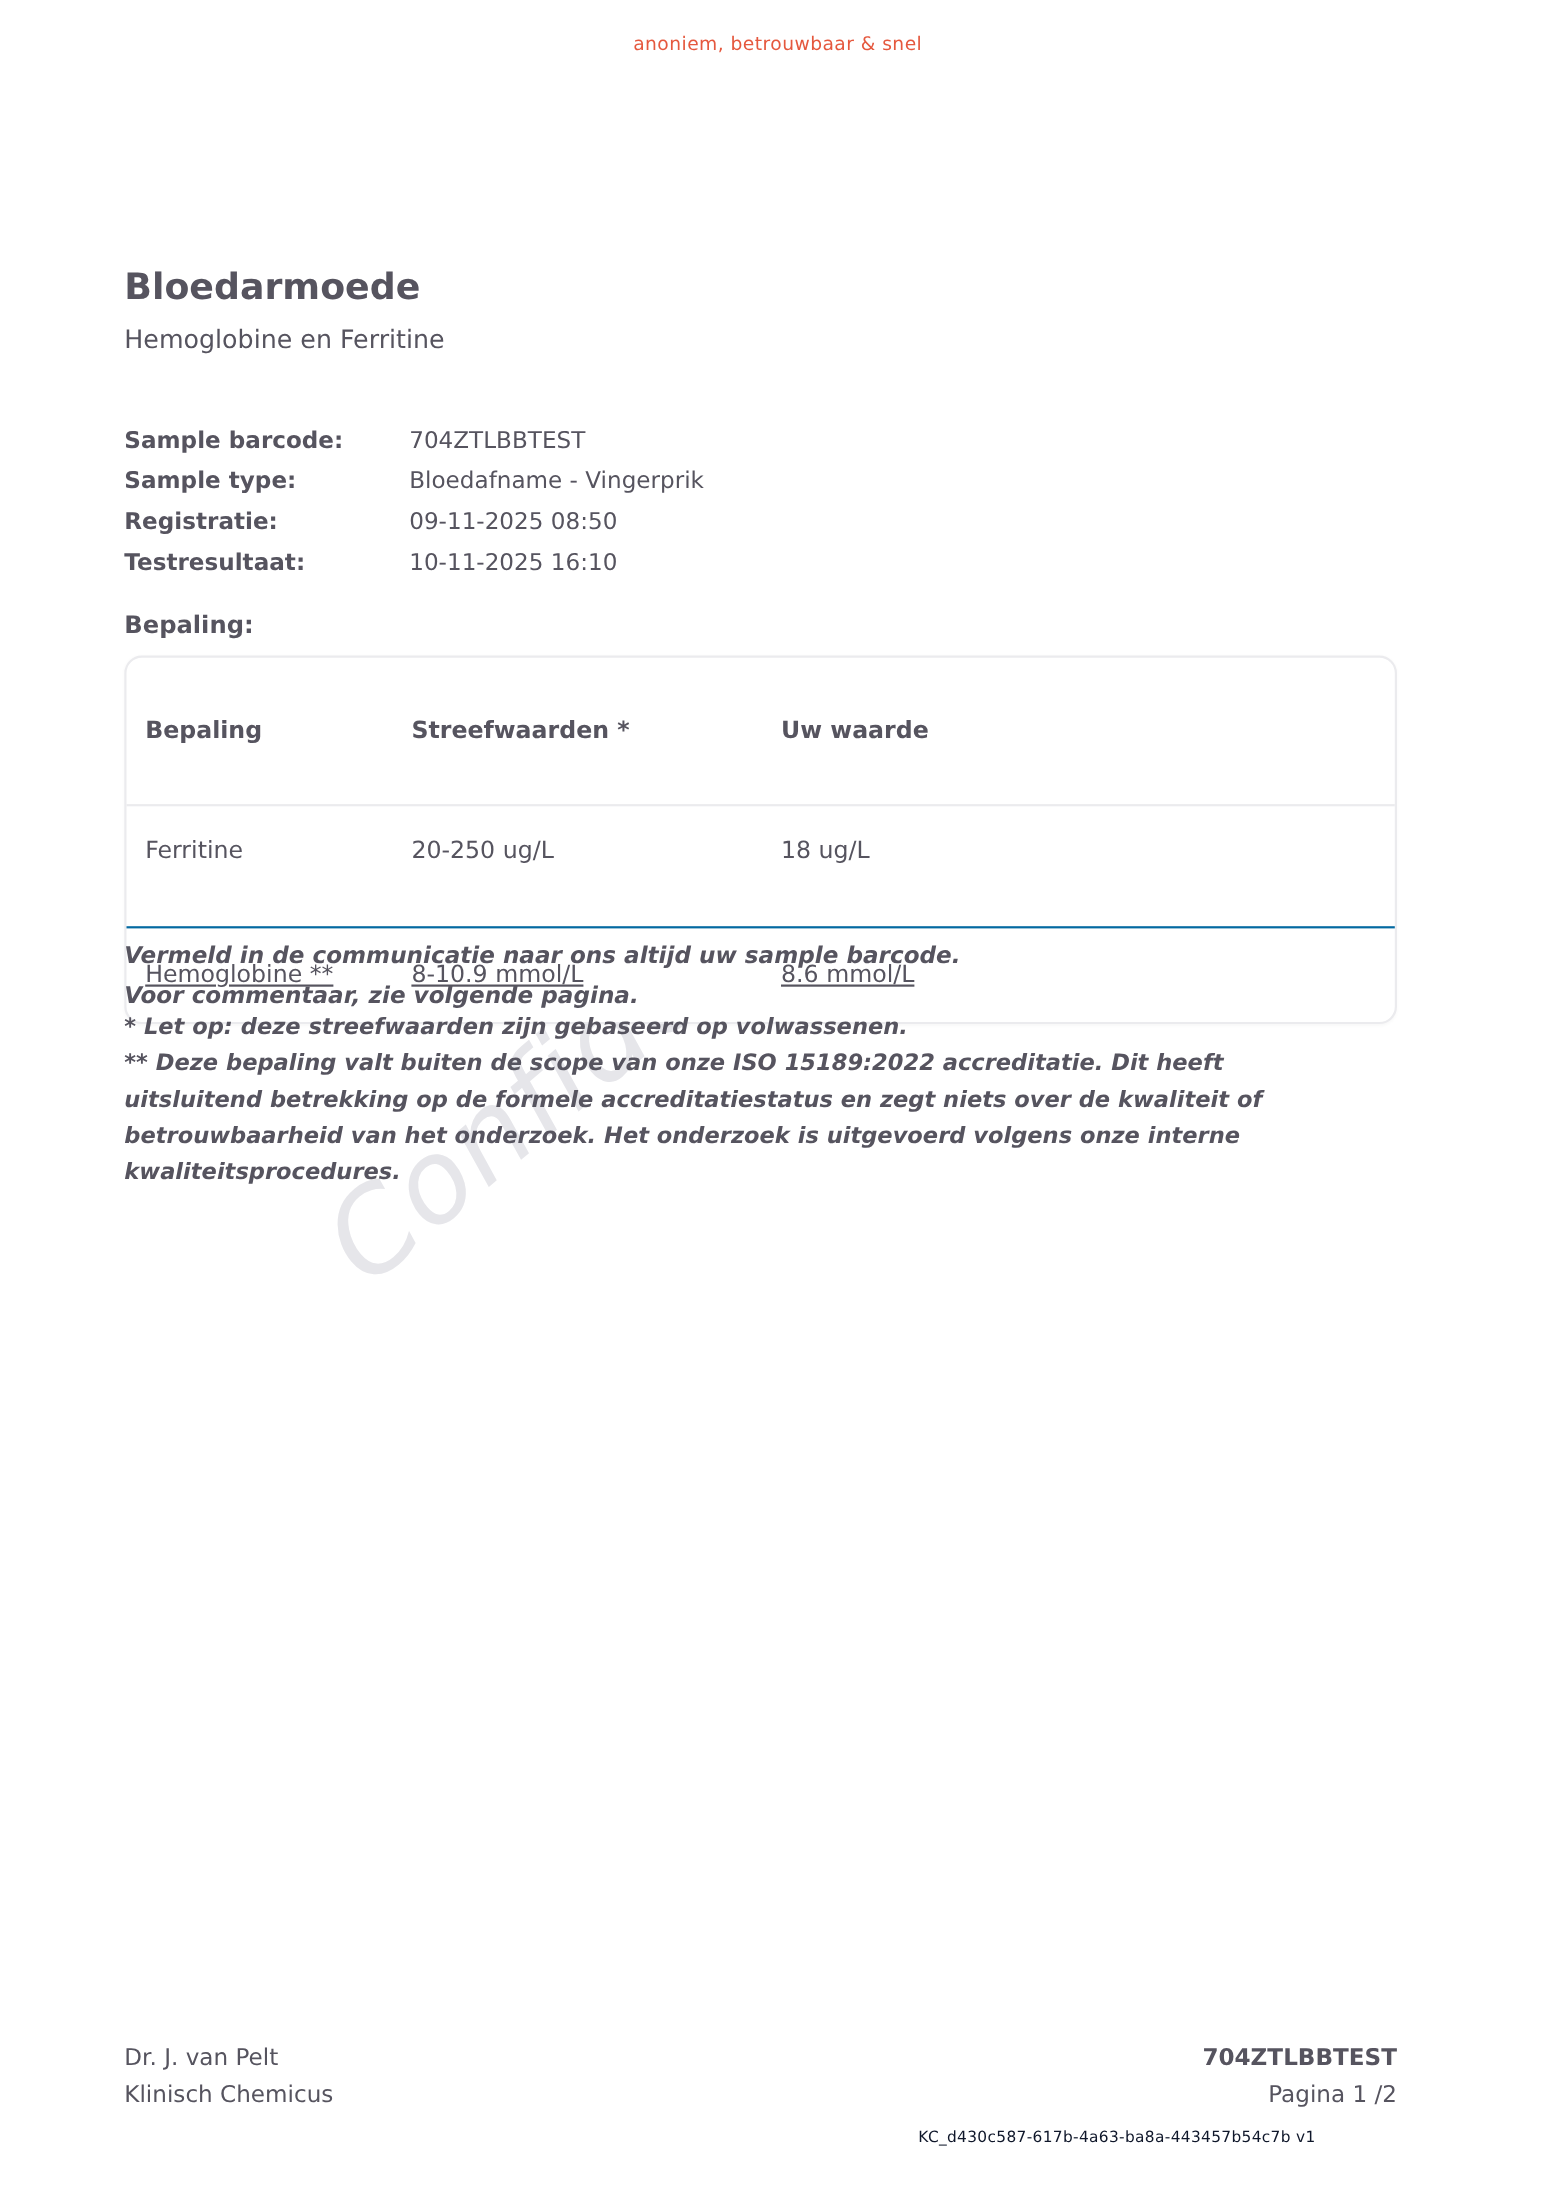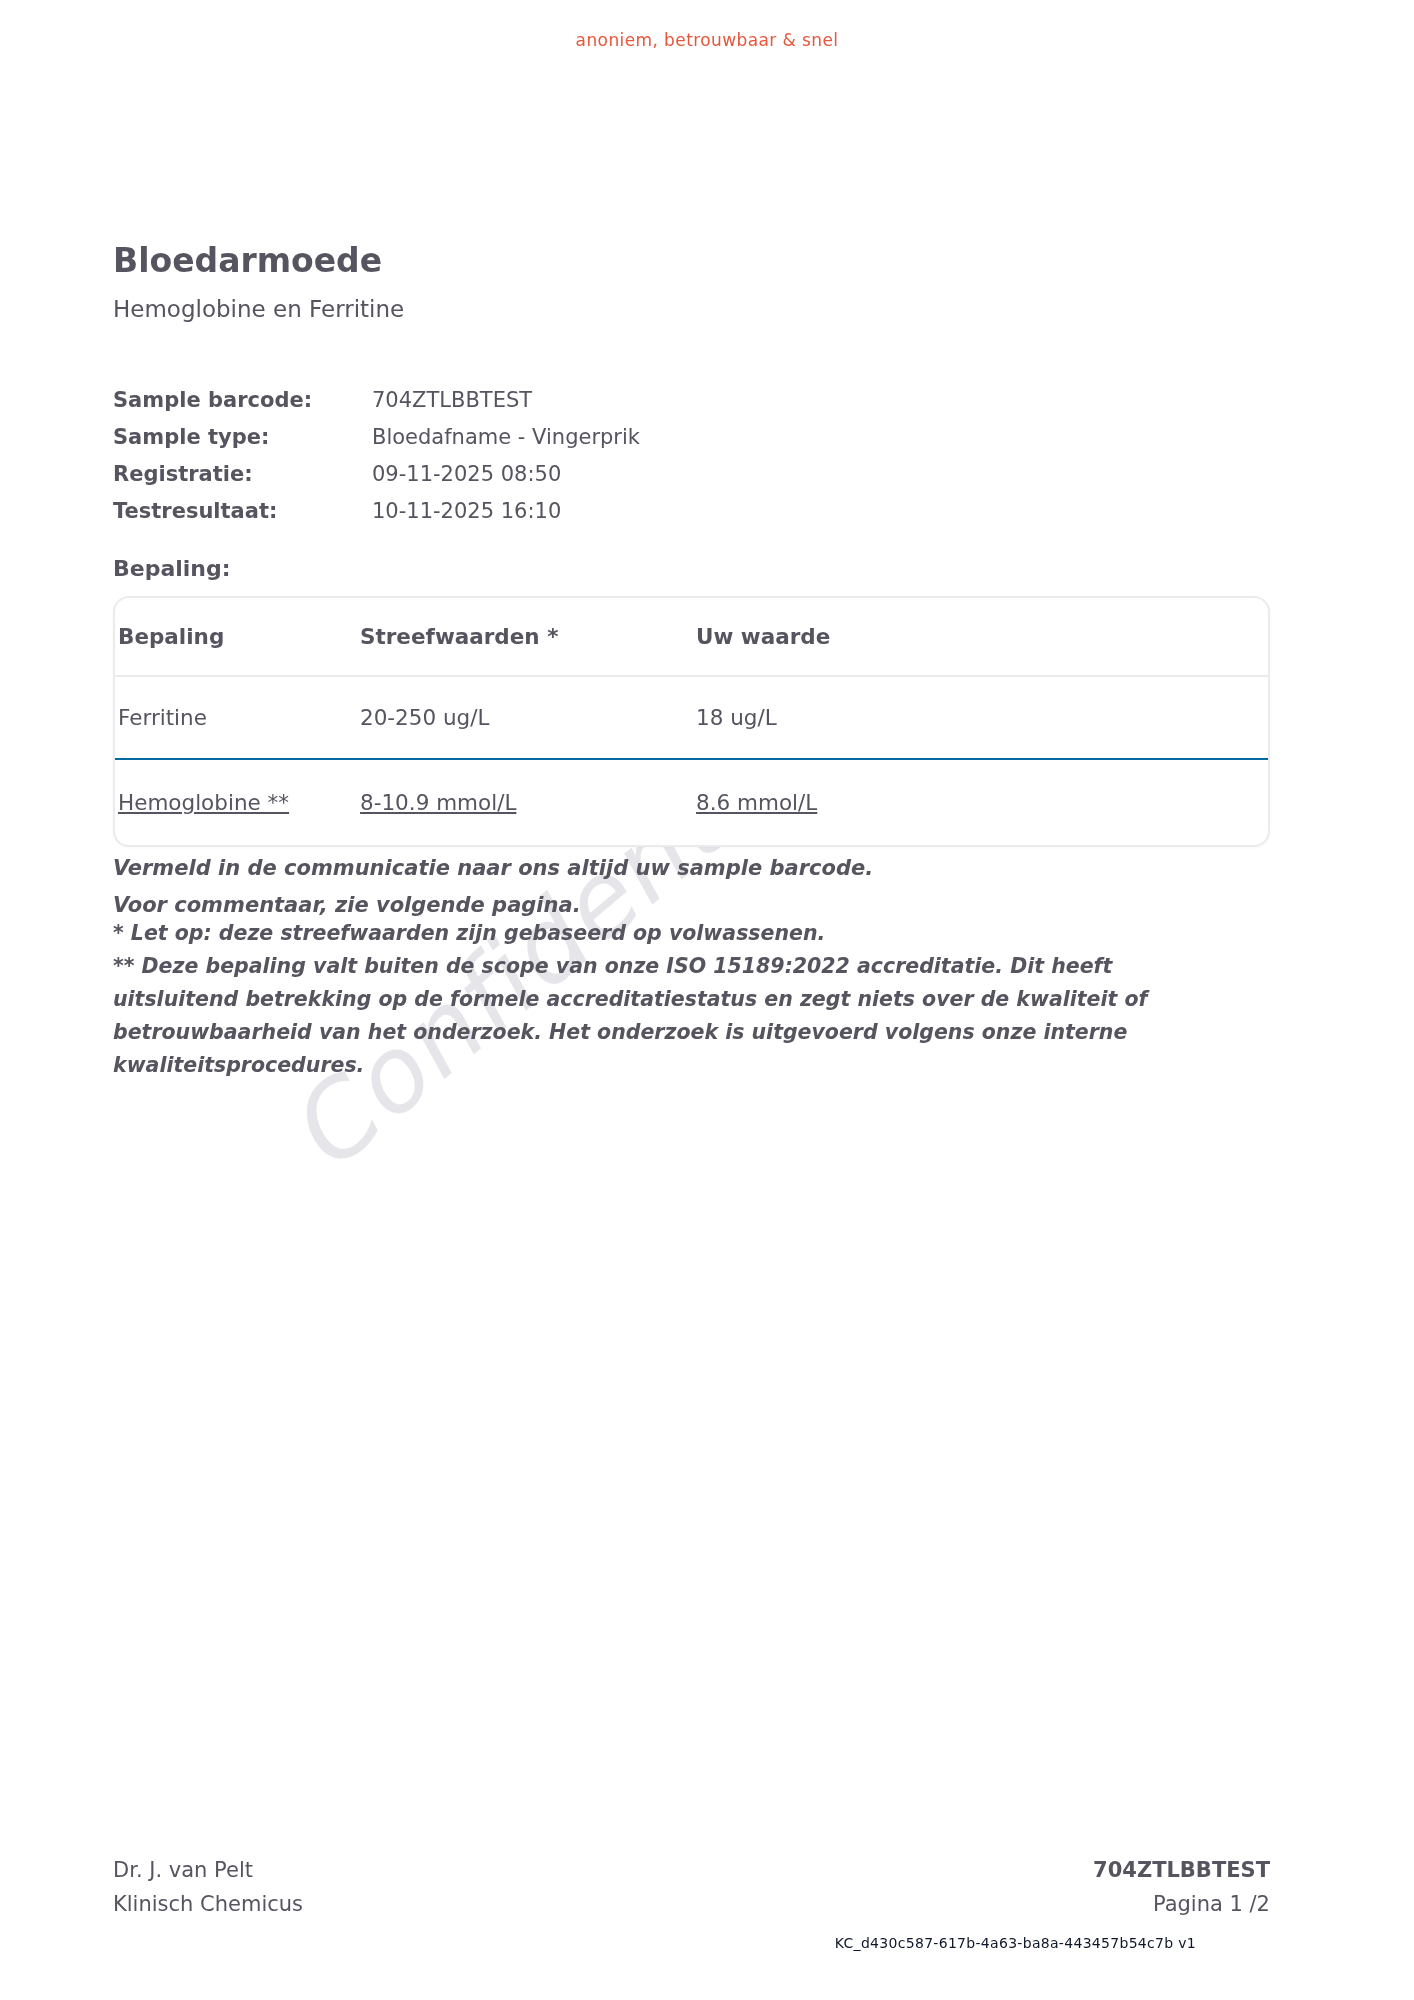--- a/index.html
+++ b/index.html
@@ -84,22 +84,23 @@
     box-sizing: border-box;
     border: 2px solid #ebebee;
     border-radius: 16px;
     background: #ffffff;
     box-shadow: 0 1px 3px rgba(0,0,0,0.03);
   }
   .trow {
     display: grid;
     grid-template-columns: 242px 336px 1fr;
     align-items: center;
-    padding-left: 3px;
+    padding-left: 17px;
     font-size: 21.5px;
+    margin-top: 28px;
   }
   .trow.thead { height: 77px; font-weight: bold; }
   .trow.tbody1 { height: 81px; border-top: 2px solid #ebebee; }
   .trow.tbody2 { height: 85px; border-top: 2px solid #0369a1; text-decoration: underline; }
 
   
   .comments {
     position: absolute; left: 113px; top: 850px;
     font-size: 21px; font-weight: bold; font-style: italic;
   }

